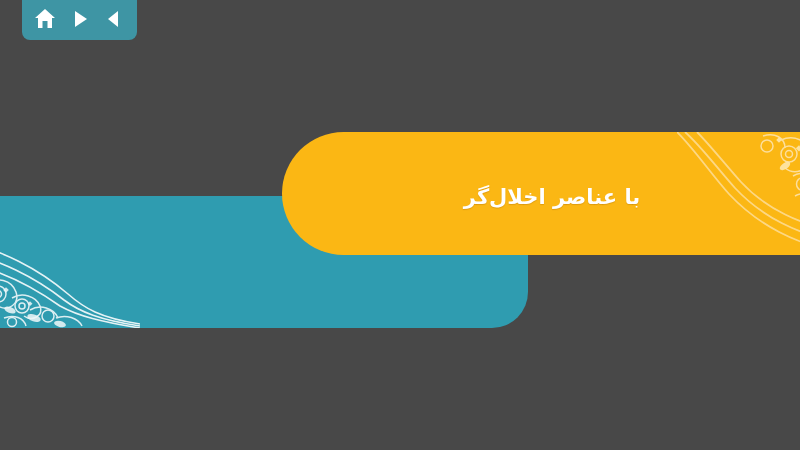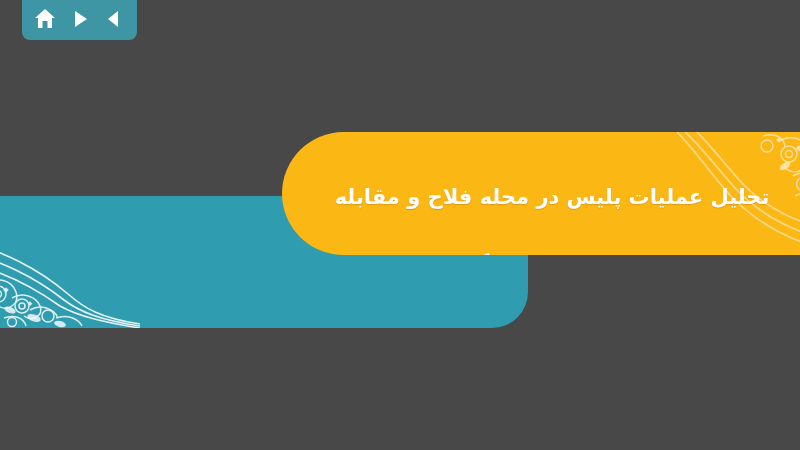--- a/index.html
+++ b/index.html
@@ -206,19 +206,18 @@
         <rect x="144" y="42" width="4.5" height="4.5" transform="rotate(45 146 44)"></rect>
         <rect x="100" y="6" width="4" height="4" transform="rotate(45 102 8)"></rect>
         <rect x="152" y="70" width="4" height="4" transform="rotate(45 154 72)"></rect>
         <ellipse cx="130" cy="66" rx="7" ry="3.5" transform="rotate(-28 130 66)"></ellipse>
         <ellipse cx="150" cy="96" rx="6" ry="3" transform="rotate(-20 150 96)"></ellipse>
         <ellipse cx="108" cy="34" rx="6" ry="3" transform="rotate(-34 108 34)"></ellipse>
       </g>
     </svg>
 
     <div id="title-text">
-      <span class="title-line">تحلیل عملیات پلیس در محله فلاح و مقابله</span>
       <span class="title-line">با عناصر اخلال‌گر</span>
     </div>
 
   </div>
 
 </div>
 
 </body></html>

